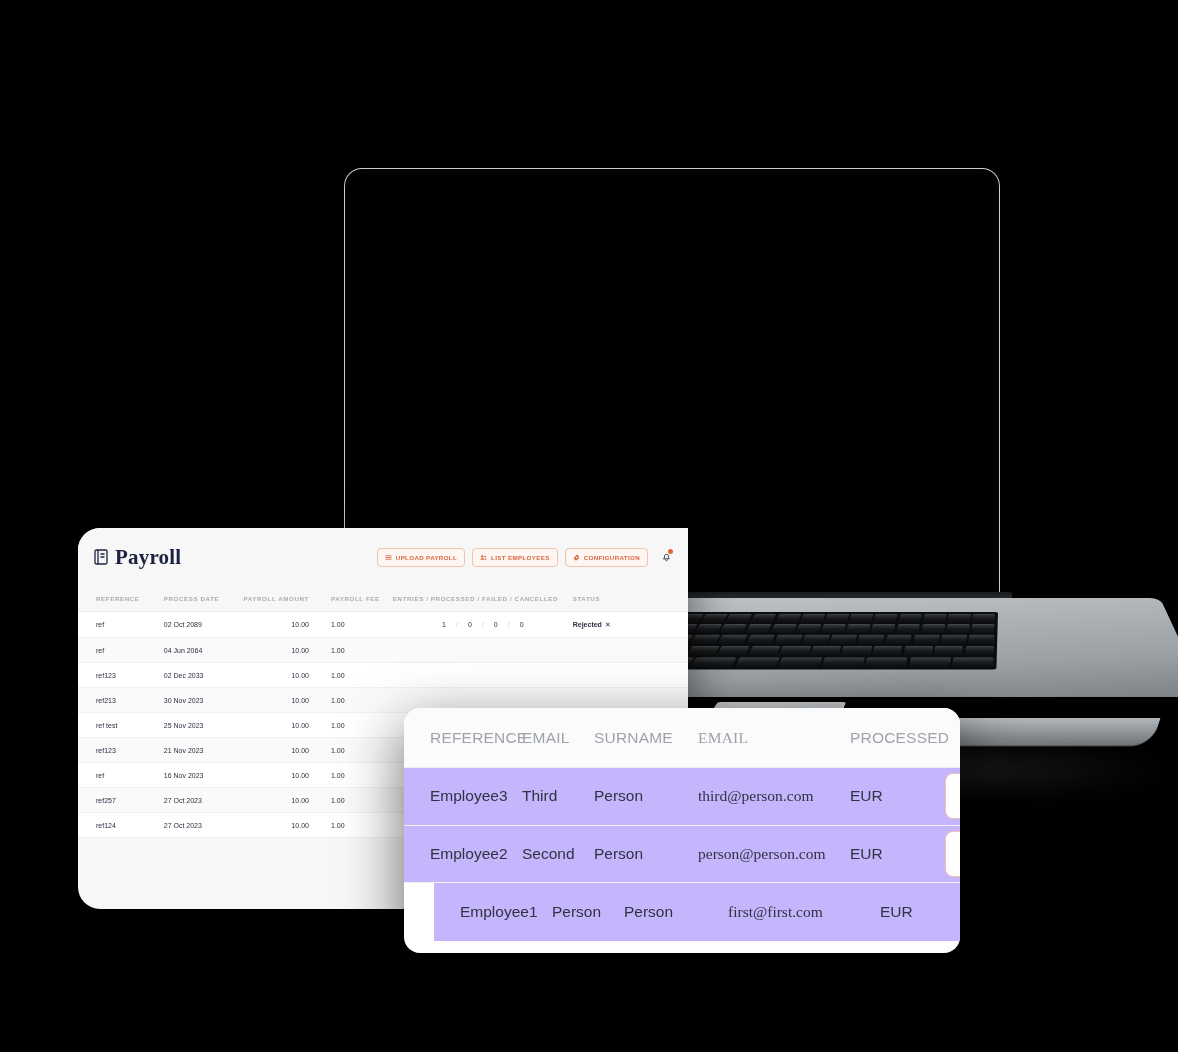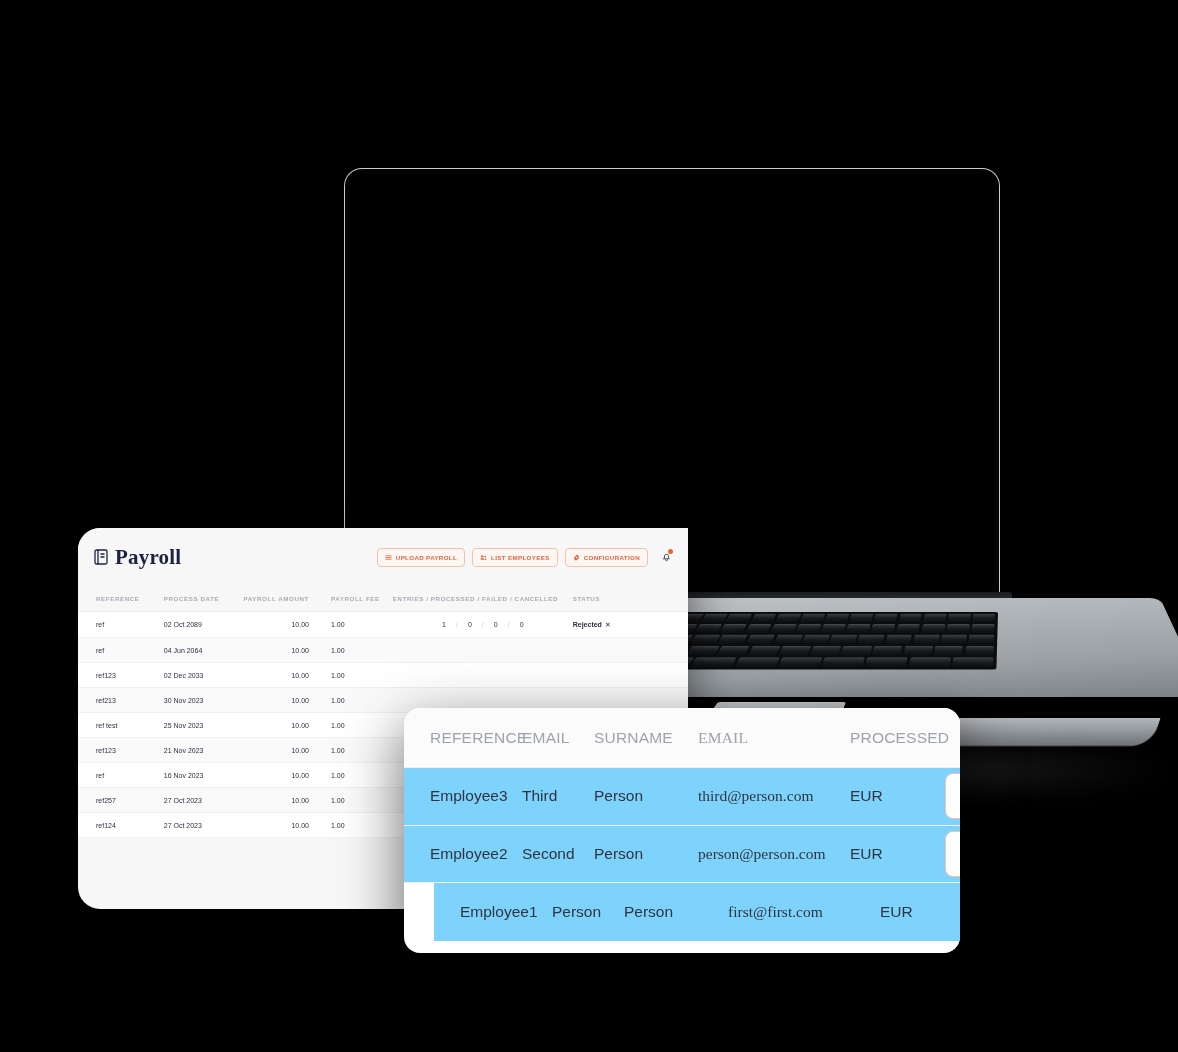--- a/index.html
+++ b/index.html
@@ -194,21 +194,21 @@
     font-size: 15.5px; letter-spacing: .2px;
     color: #9ea2ab;
   }
   .emp-row {
     display: flex; align-items: center;
     height: 57.5px;
     padding: 0 0 0 26px;
     border-bottom: 1px solid #eef0f2;
     font-size: 15.5px;
     color: #2f3342;
-    background: #7dd3fc;
+    background: #c4b5fd;
   }
   .emp-row:last-child { border-bottom: none; margin-left: 30px; }
   .col-ref { width: 92px; flex: none; }
   .col-name { width: 72px; flex: none; }
   .col-sur { width: 104px; flex: none; }
   .col-email { width: 152px; flex: none; font-family: Liberation Serif, serif; }
   .col-cur { width: 86px; flex: none; }
   .col-act { width: 64px; flex: none; display: flex; justify-content: center; }
   .emp-head .col-email { width: 152px; }
   .trash-btn {

